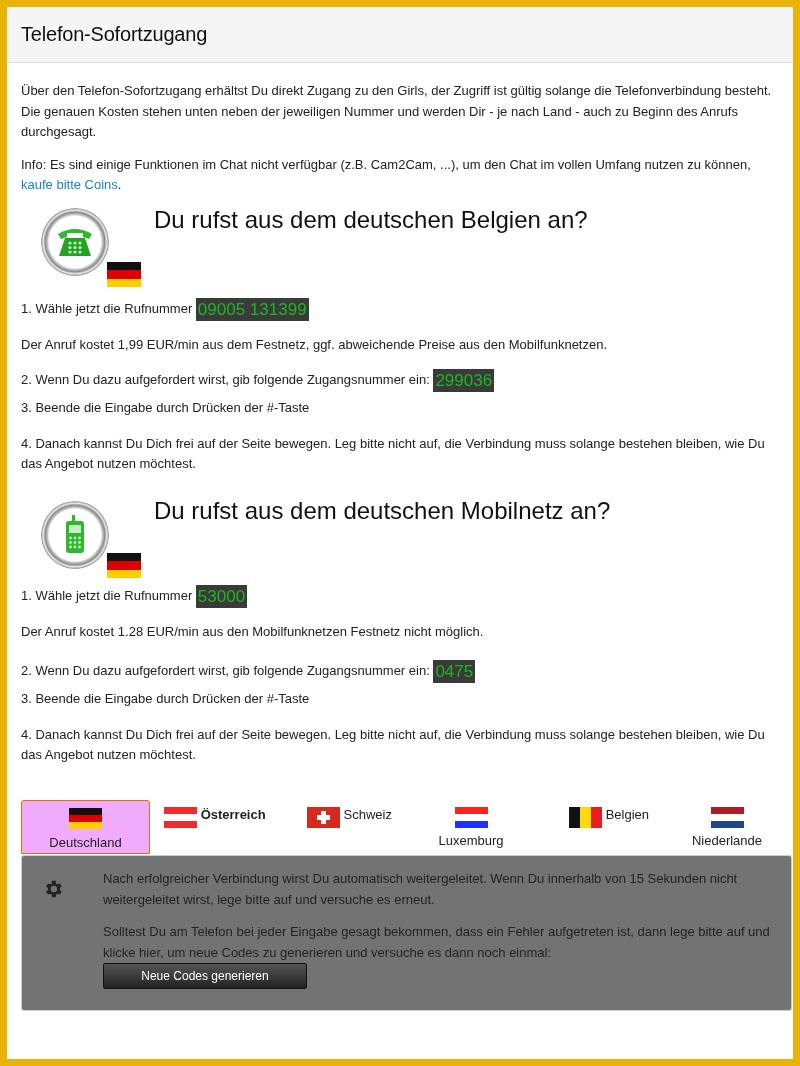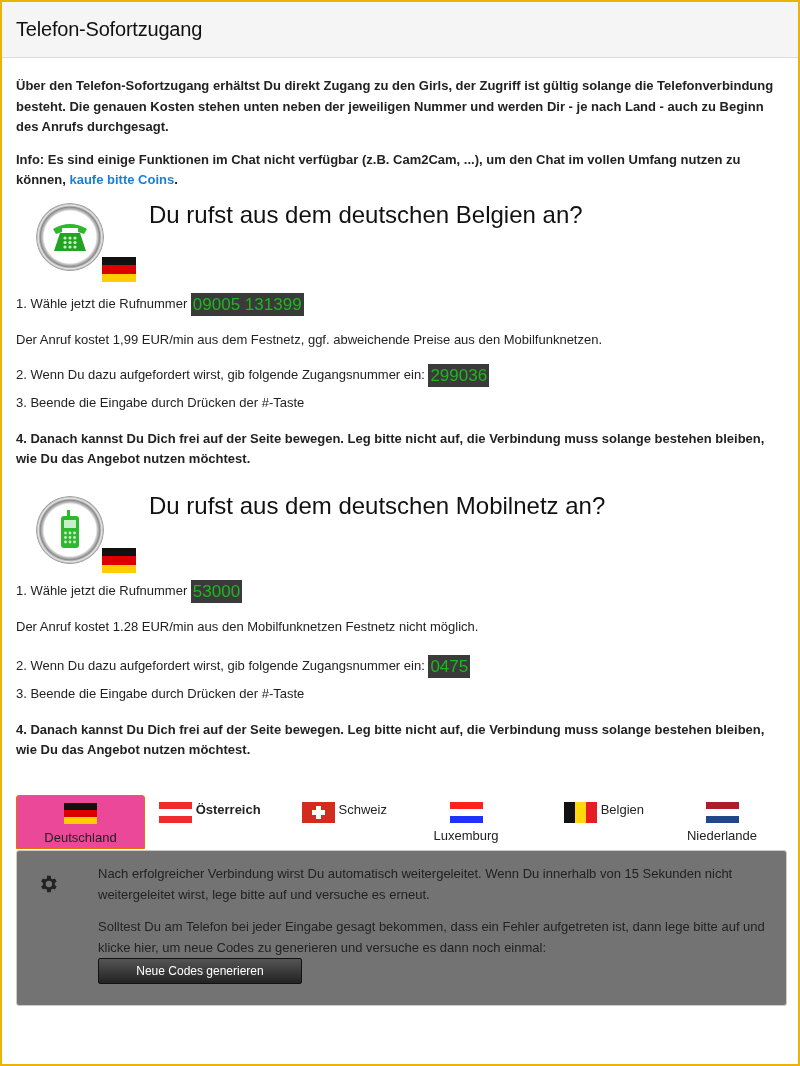--- a/index.html
+++ b/index.html
@@ -1,37 +1,37 @@
 <!DOCTYPE html>
 <html><head>
 <meta charset="utf-8">
 <style>
   * { box-sizing: border-box; margin: 0; padding: 0; }
   html, body { width: 800px; height: 1066px; background: #fff; overflow: hidden; }
   body { font-family: "Liberation Sans", sans-serif; color: #222; font-size: 13px; }
-  .page { position: relative; width: 800px; height: 1066px; border: 2px solid #eab308; background: #fff; }
+  .page { position: relative; width: 800px; height: 1066px; border: 7px solid #eab308; background: #fff; }
   .header { height: 56px; background: #f5f5f5; border-bottom: 1px solid #ddd; padding: 0 14px; display: flex; align-items: center; }
   .header h1 { font-size: 20px; font-weight: normal; color: #111; letter-spacing: -0.2px; }
   .content { padding: 18px 14px 0 14px; }
-  p.txt { line-height: 20.5px; font-size: 13px; color: #222; font-weight: bold; }
+  p.txt { line-height: 20.5px; font-size: 13px; color: #222; }
   .intro { margin-bottom: 12px; }
   a.link { color: #1a7fd4; text-decoration: none; }
   .section-head { position: relative; height: 100px; }
   .phone-icon { position: absolute; left: 20px; top: 8px; width: 68px; height: 68px; border-radius: 50%;
     background: radial-gradient(circle, #fff 54%, #c8c8c8 57%, #8a8a8a 62%, #e8e8e8 66%, #999 70%, #fff 72%); }
   .phone-icon svg { position: absolute; left: 14px; top: 14px; }
   .flag-de-sm { position: absolute; left: 86px; top: 62px; width: 34px; height: 26px; }
   .stripe { height: 33.34%; }
   .de1 { background: #111; } .de2 { background: #dd0000; } .de3 { background: #ffce00; }
   .section-title { position: absolute; left: 133px; top: 6px; font-size: 24px; font-weight: normal; color: #111; }
   .step { line-height: 20px; margin-bottom: 14px; }
   .code { display: inline-block; background: #3a3a3a; color: #1cb81c; font-size: 17px; padding: 1px 2px; line-height: 21px; vertical-align: middle; font-family: "Liberation Sans", sans-serif; }
   .tabs { position: absolute; left: 14px; top: 793px; width: 770px; height: 56px; }
   .tab { position: absolute; top: 0; height: 54px; text-align: center; font-size: 13px; color: #222; }
-  .tab.active { background: #ec4899; border: 1px solid #e07000; border-radius: 3px 3px 0 0; text-align: center; }
+  .tab.active { background: #f0abfc; border: 1px solid #e07000; border-radius: 3px 3px 0 0; text-align: center; }
   .flag { display: inline-block; width: 33px; height: 21px; vertical-align: middle; }
   .tab-label { display: inline-block; }
   .panel { position: absolute; left: 14px; top: 848px; width: 771px; height: 156px; background: #737373; border: 1px solid #ccc; border-radius: 3px; }
   .gear { position: absolute; left: 20px; top: 22px; }
   .panel-text { position: absolute; left: 81px; top: 13px; width: 680px; }
   .panel-text p { line-height: 20.5px; font-size: 13px; color: #222; }
   .btn { display: block; margin-top: 0; width: 204px; height: 26px; background: linear-gradient(#555, #222); color: #fff; border: 1px solid #111; border-radius: 2px; font-size: 12px; font-family: "Liberation Sans", sans-serif; cursor: pointer; }
 </style>
 </head>
 <body>

